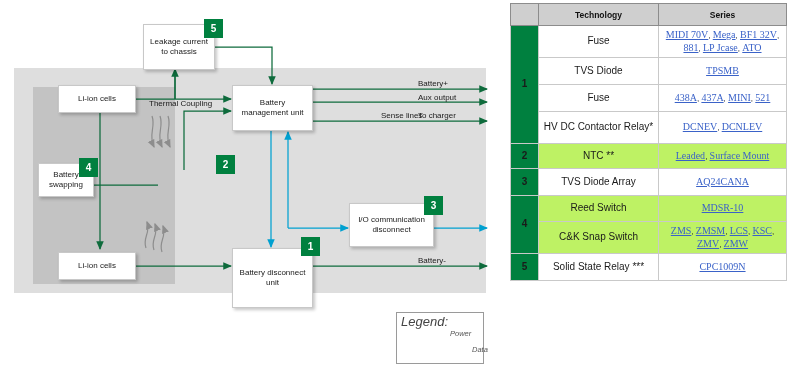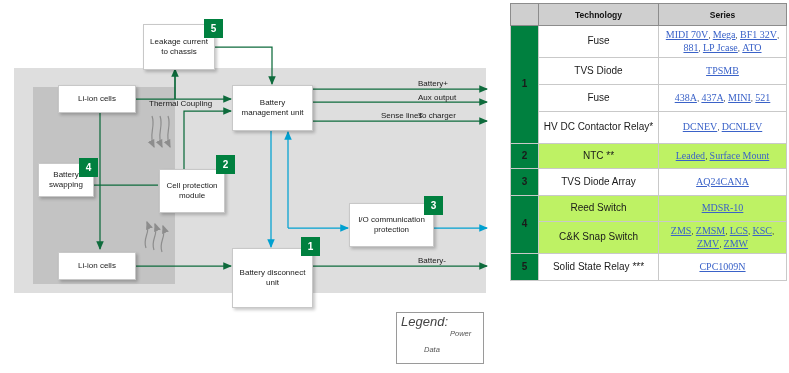--- a/index.html
+++ b/index.html
@@ -142,56 +142,53 @@
     <span>Battery management unit</span>
   </div>
 
   <div class="node" style="left:22px;top:163px;width:56px;height:34px;margin-left:16px;">
     <span>Battery swapping</span>
   </div>
   <div class="badge" style="left:79px;top:158px;">
     <span>4</span>
   </div>
 
-  <div class="node" style="left:159px;top:169px;width:66px;height:44px;">
-    <span>Cell protection module</span>
-  </div>
   <div class="badge" style="left:216px;top:155px;">
     <span>2</span>
   </div>
 
   <div class="node" style="left:58px;top:252px;width:78px;height:28px;">
     <span>Li-ion cells</span>
   </div>
 
   <div class="node" style="left:232px;top:248px;width:81px;height:60px;">
     <span>Battery disconnect unit</span>
   </div>
   <div class="badge" style="left:301px;top:237px;">
     <span>1</span>
   </div>
 
   <div class="node" style="left:349px;top:203px;width:85px;height:44px;">
-    <span>I/O communication protection</span>
+    <span>I/O communication disconnect</span>
   </div>
   <div class="badge" style="left:424px;top:196px;">
     <span>3</span>
   </div>
 
   <div class="lbl" style="left:149px;top:99px;width:56px;text-align:center;line-height:1.15;">Thermal Coupling</div>
   <div class="lbl" style="left:418px;top:79px;">Battery+</div>
   <div class="lbl" style="left:418px;top:93px;">Aux output</div>
   <div class="lbl" style="left:333px;top:111px;margin-left:48px;">Sense lines</div>
   <div class="lbl" style="left:418px;top:111px;">To charger</div>
   <div class="lbl" style="left:418px;top:256px;">Battery-</div>
 
   <div class="legend-box"></div>
   <div class="legend-title">Legend:</div>
   <div class="legend-text" style="left:450px;top:329px;">Power</div>
-  <div class="legend-text" style="left:424px;top:345px;">Data</div>
+  <div class="legend-text" style="left:472px;top:345px;">Data</div>
 </div>
 
 <div id="tablewrap">
   <table class="pt">
     <colgroup>
         <col class="c-num">
         <col class="c-tech">
         <col class="c-ser">
       </colgroup>
     <thead>

